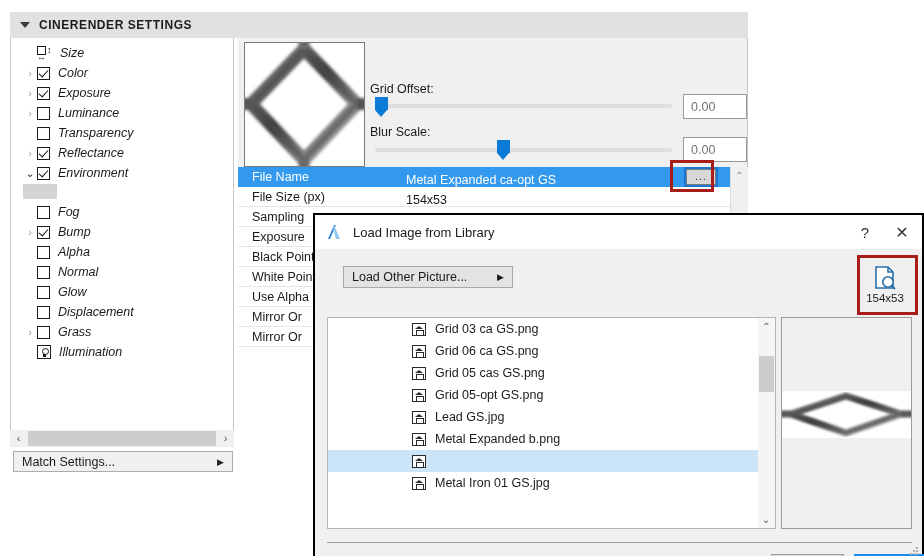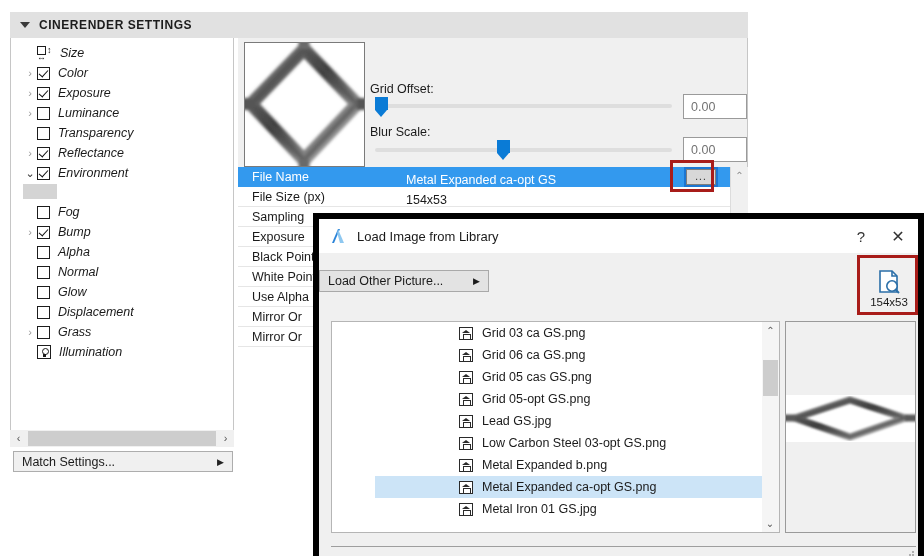--- a/index.html
+++ b/index.html
@@ -203,39 +203,39 @@
   .annot {
     position: absolute; border: 3px solid #a81c19;
     pointer-events: none;
   }
 
   
   .dialog {
     position: absolute; left: 313px; top: 213px;
     width: 611px; height: 343px;
     background: #f0f0f0;
-    border: 6px solid #000000;
+    border: 2px solid #000000;
   }
   .dlg-title {
     height: 34px; display: flex; align-items: center;
     padding-left: 10px; background: #fff;
   }
   .dlg-title .appicon { width: 18px; height: 18px; margin-right: 10px; }
   .dlg-title .t { font-size: 13px; color: #1a1a1a; }
   .dlg-title .help {
     margin-left: auto; width: 34px; text-align: center;
     font-size: 15px; color: #333;
   }
   .dlg-title .close {
     width: 40px; text-align: center; font-size: 16px; color: #333;
   }
   .dlg-body { position: relative; height: 309px; background: #f0f0f0; }
 
   .load-other {
-    position: absolute; left: 0; top: 17px;
+    position: absolute; left: 28px; top: 17px;
     width: 170px; height: 22px;
     background: #e3e3e3; border: 1px solid #a9a9a9;
     display: flex; align-items: center; padding: 0 8px;
     font-size: 12.5px;
   }
   .load-other .ar { margin-left: auto; font-size: 9px; }
 
   .size-badge {
     position: absolute; left: 541px; top: 8px;
     width: 58px; height: 54px;
@@ -247,21 +247,20 @@
   .file-list {
     position: absolute; left: 12px; top: 68px;
     width: 443px; height: 212px;
     background: #fff; border: 1px solid #b5b5b5;
     overflow: hidden;
   }
   .file-item {
     display: flex; align-items: center;
     height: 22px; padding-left: 84px;
     font-size: 12.5px;
-    margin-left: 43px;
   }
   .file-item.sel { background: #cce4f7; }
   .ico-lib {
     width: 14px; height: 13px; flex: 0 0 14px;
     border: 1.3px solid #2a2a2a; margin-right: 9px;
     position: relative; background: #fff;
   }
   .ico-lib::before {
     content:""; position:absolute; left:2px; top:2.5px;
     width:0;height:0;
@@ -559,29 +558,24 @@
             <div class="file-item">
               <span class="ico-lib"></span>
               <span>Grid 05-opt GS.png</span>
             </div>
             <div class="file-item">
               <span class="ico-lib"></span>
               <span>Lead GS.jpg</span>
             </div>
             <div class="file-item">
               <span class="ico-lib"></span>
-              <span>Low Carbon Steel 03-opt GS.png</span>
-            </div>
-            <div class="file-item">
-              <span class="ico-lib"></span>
               <span>Metal Expanded b.png</span>
             </div>
             <div class="file-item sel">
               <span class="ico-lib"></span>
-              <span>Metal Expanded ca-opt GS.png</span>
             </div>
             <div class="file-item">
               <span class="ico-lib"></span>
               <span>Metal Iron 01 GS.jpg</span>
             </div>
           </div>
       </div>
 
       <div class="list-vscroll">
         <div class="ar">⌃</div>

